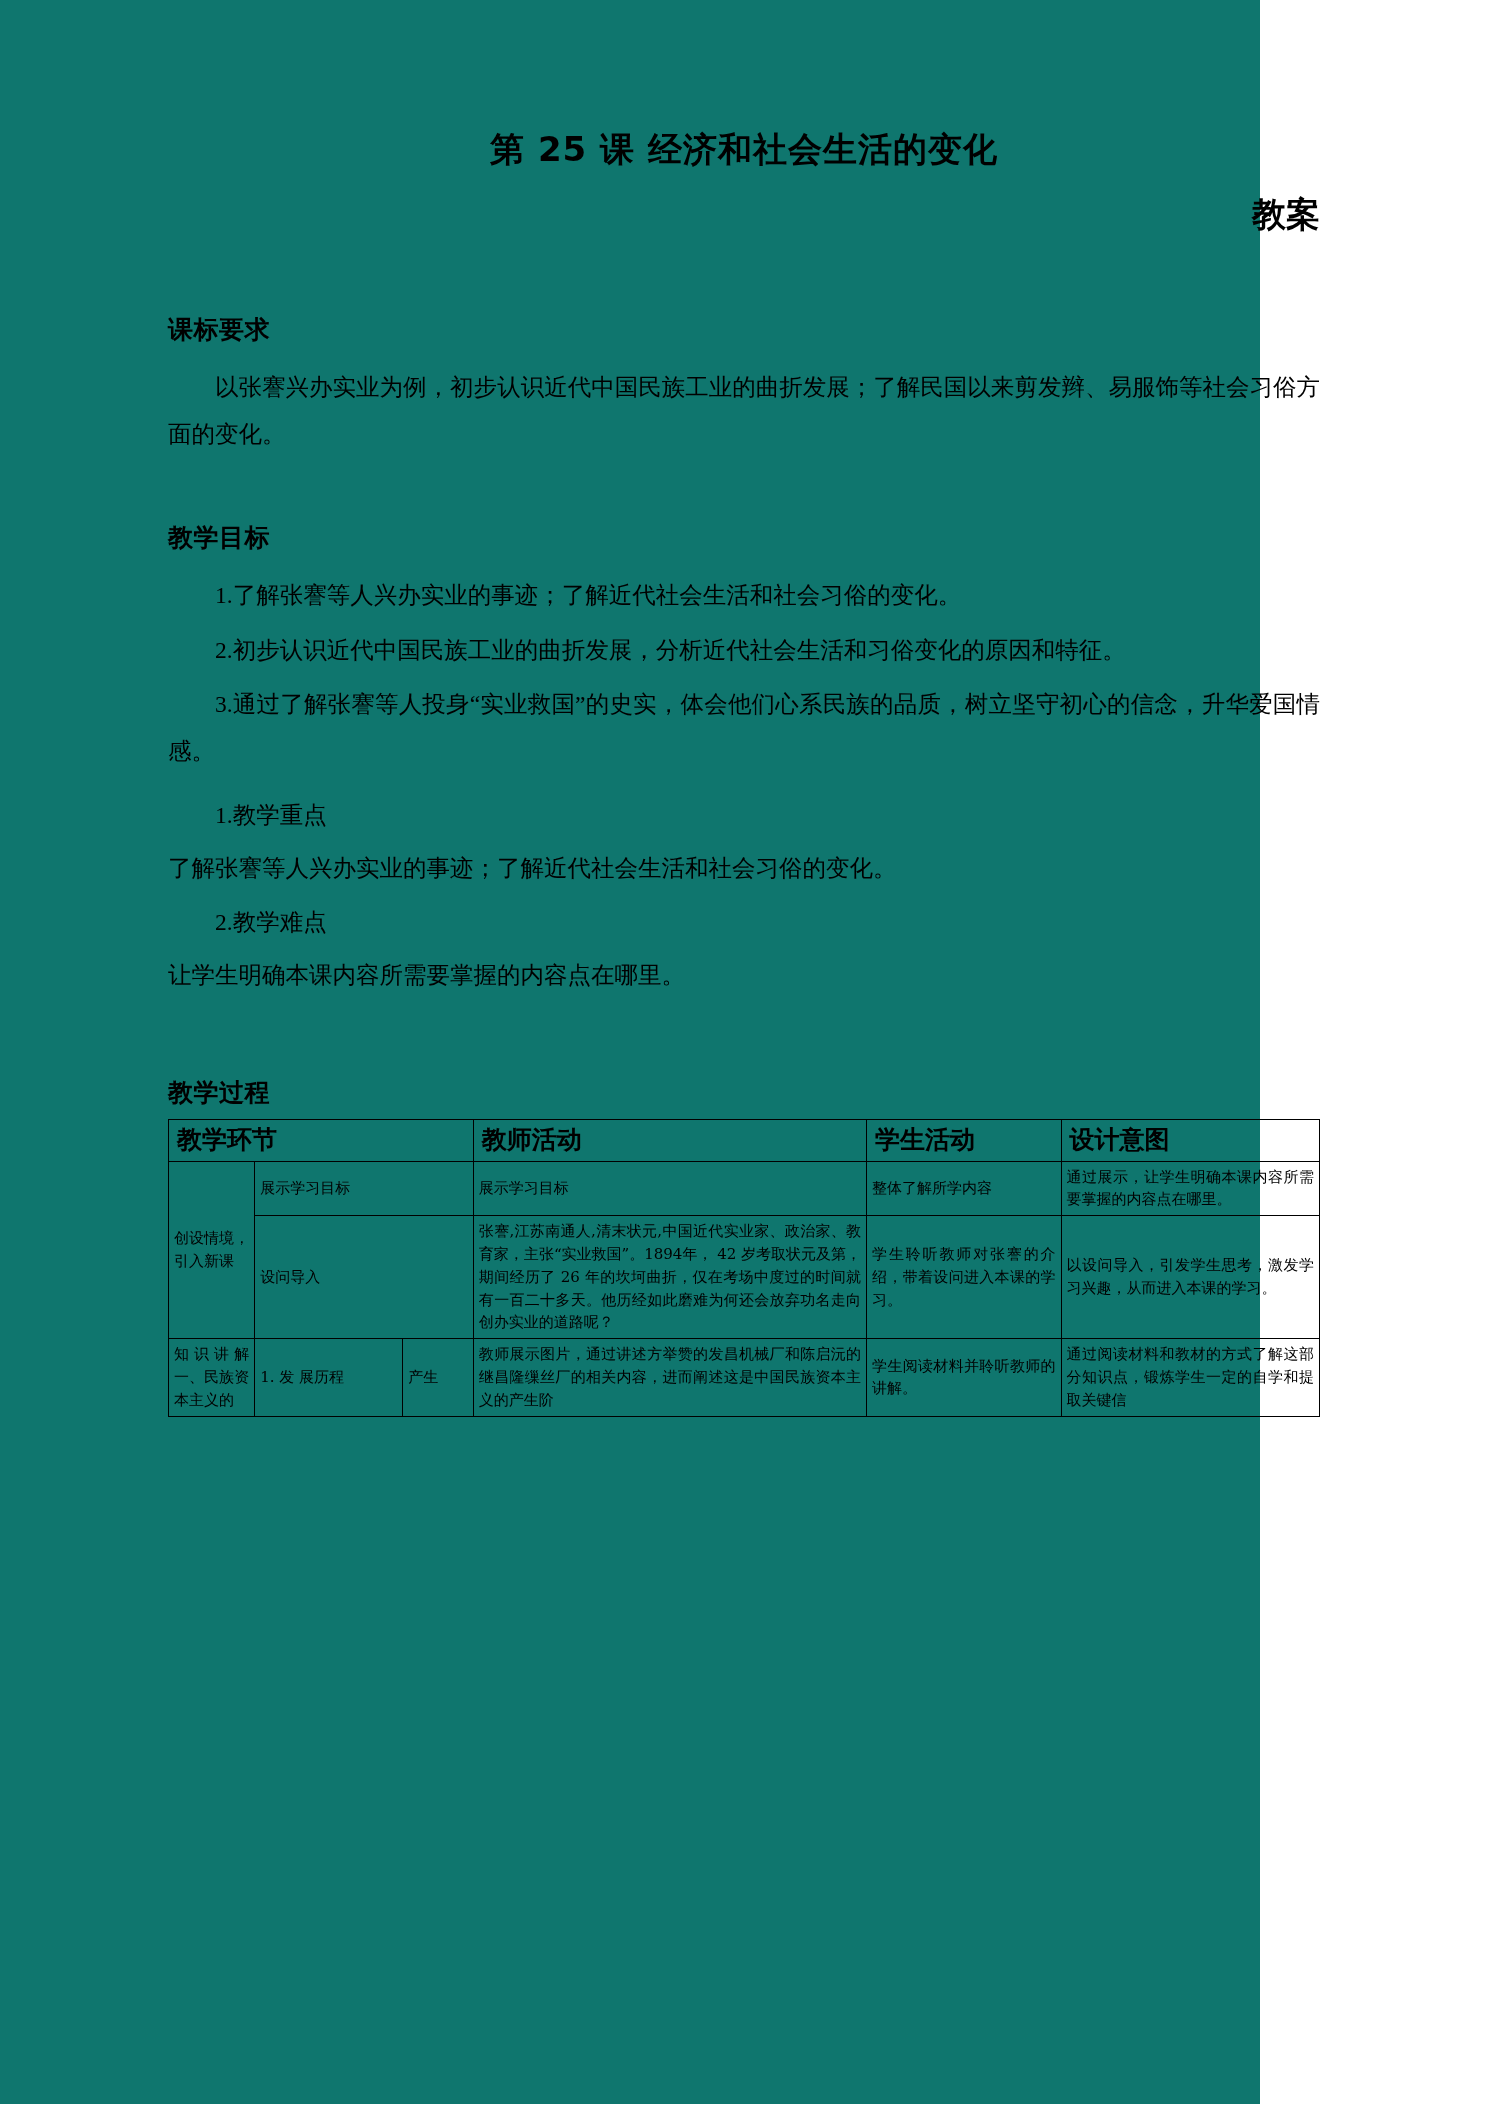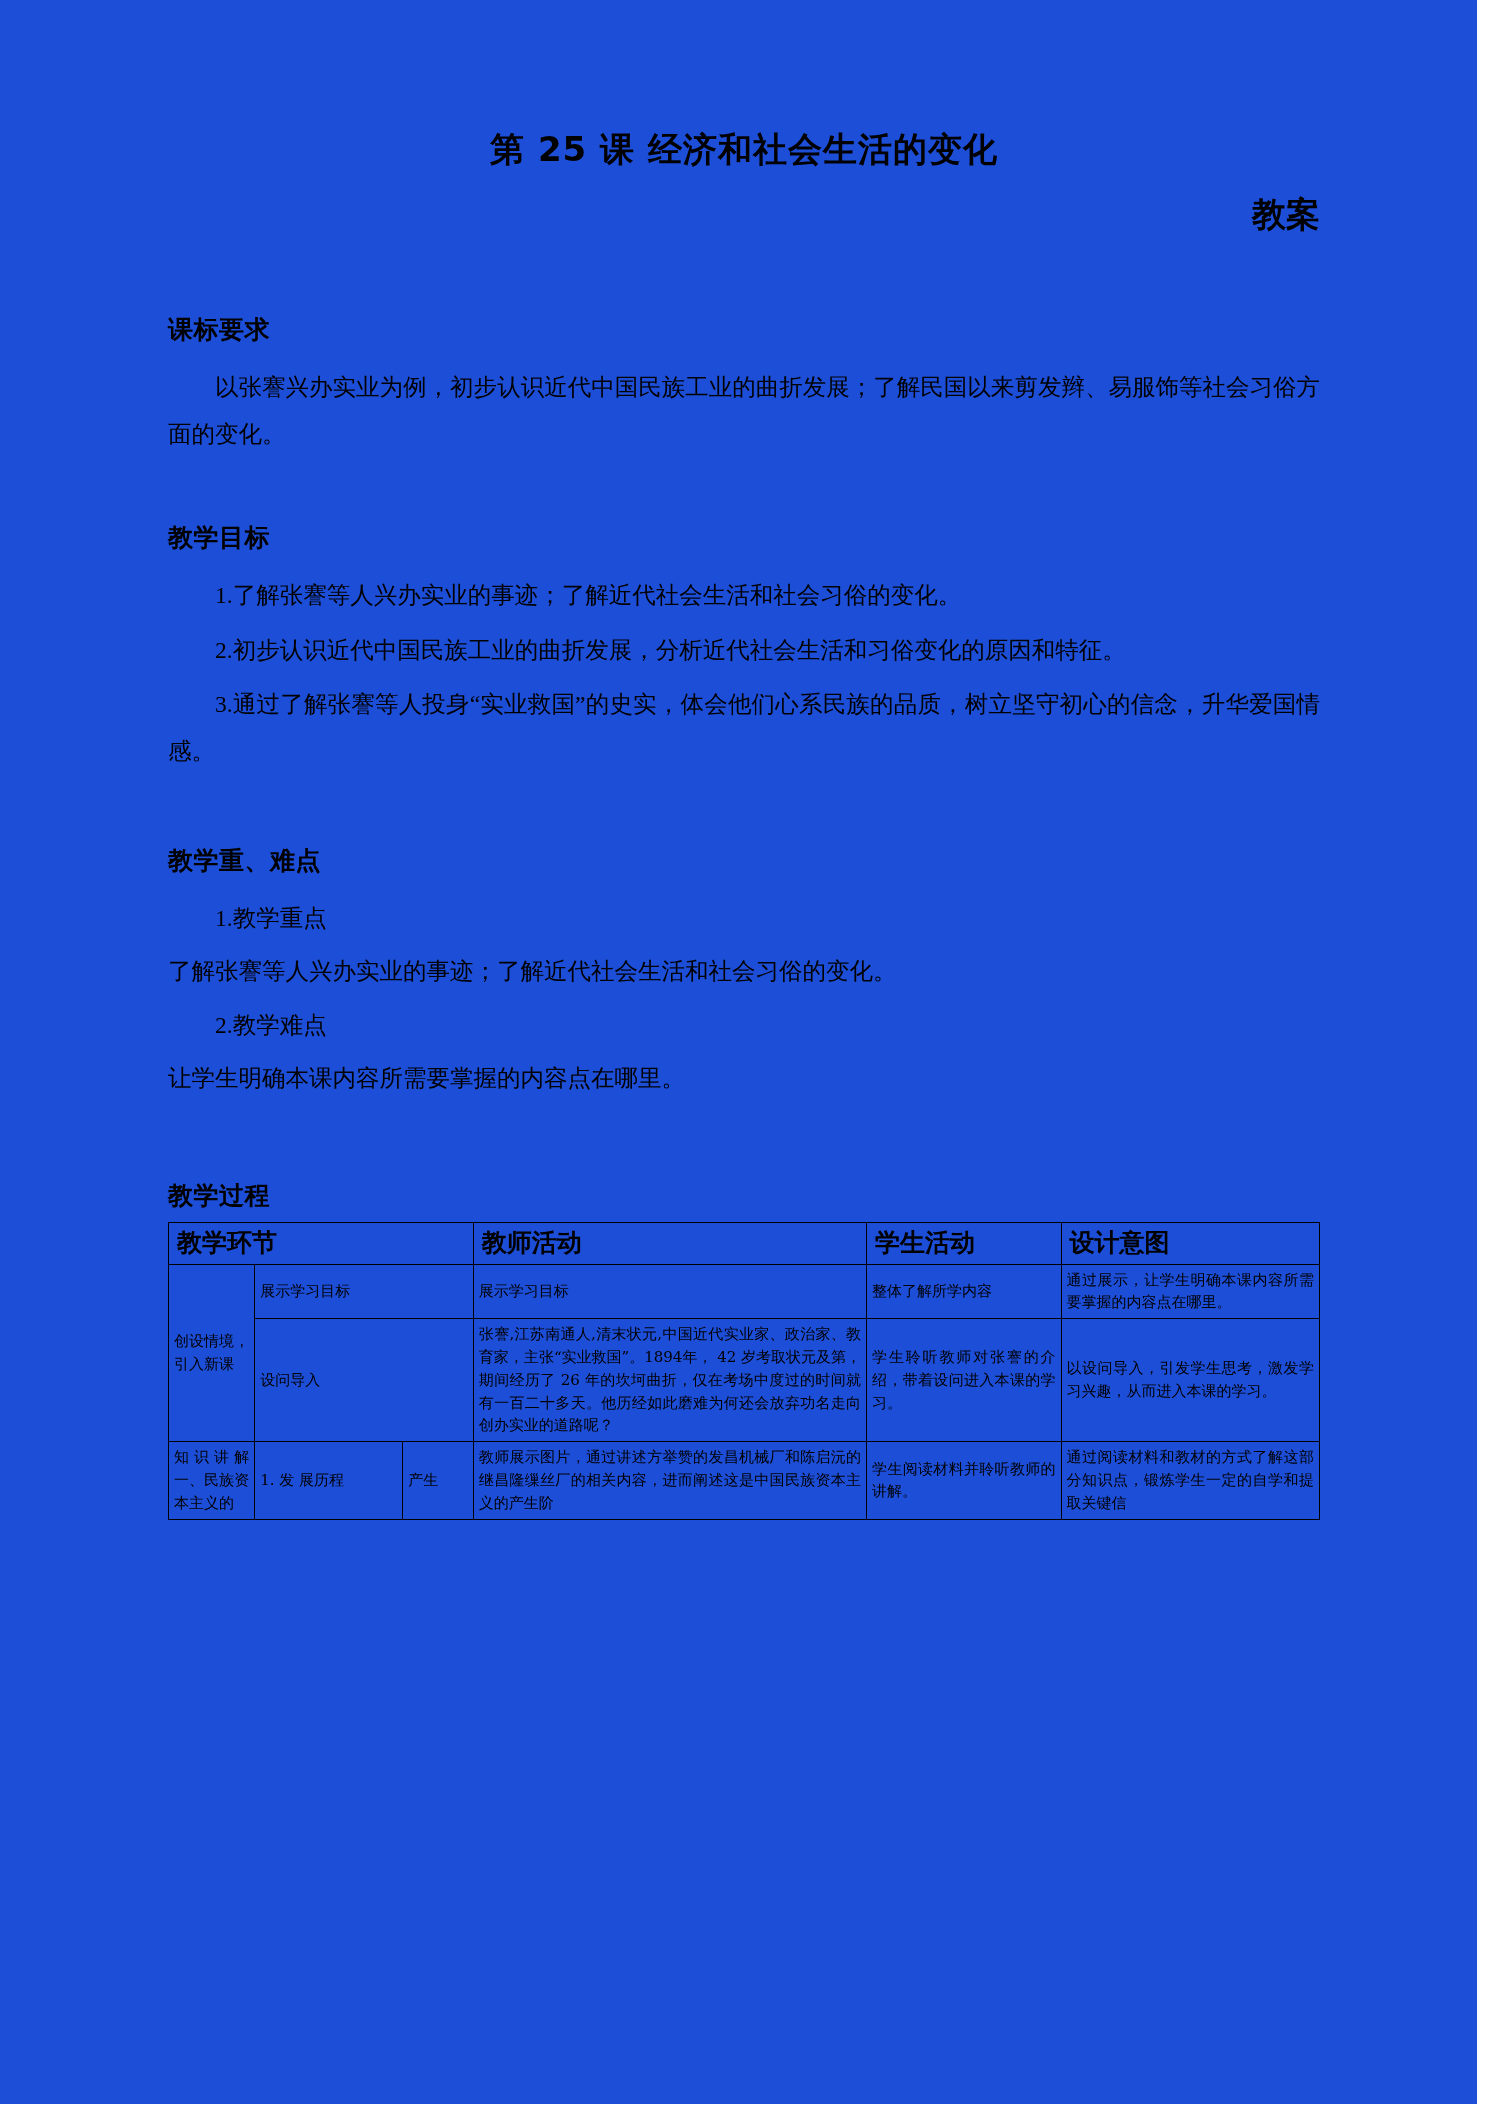--- a/index.html
+++ b/index.html
@@ -9,25 +9,25 @@
   }
   body {
     width: 1488px;
     height: 2104px;
     font-family: "DejaVu Serif", "Liberation Serif", serif;
     color: #000000;
     overflow: hidden;
   }
   .page {
     position: relative;
-    width: 1477px;
+    width: 1260px;
     height: 2104px;
     box-sizing: border-box;
     padding: 8px;
-    background: #1d4ed8;
+    background: #0f766e;
   }
   .content {
     position: absolute;
     left: 168px;
     top: 0;
     width: 1152px;
   }
 
   
   .doc-title {
@@ -131,21 +131,20 @@
     <div class="doc-subtitle">教案</div>
 
     <div class="section-heading h-cbyq">课标要求</div>
     <p class="para indent p-first">以张謇兴办实业为例，初步认识近代中国民族工业的曲折发展；了解民国以来剪发辫、易服饰等社会习俗方面的变化。</p>
 
     <div class="section-heading h-jxmb">教学目标</div>
     <p class="para indent p-first">1.了解张謇等人兴办实业的事迹；了解近代社会生活和社会习俗的变化。</p>
     <p class="para indent p-gap">2.初步认识近代中国民族工业的曲折发展，分析近代社会生活和习俗变化的原因和特征。</p>
     <p class="para indent p-gap">3.通过了解张謇等人投身“实业救国”的史实，体会他们心系民族的品质，树立坚守初心的信念，升华爱国情感。</p>
 
-    <div class="section-heading h-jxzd">教学重、难点</div>
     <p class="para indent p-first">1.教学重点</p>
     <p class="para flat">了解张謇等人兴办实业的事迹；了解近代社会生活和社会习俗的变化。</p>
     <p class="para indent p-gap">2.教学难点</p>
     <p class="para flat">让学生明确本课内容所需要掌握的内容点在哪里。</p>
 
     <div class="section-heading h-jxgc">教学过程</div>
 
     <table class="process">
       <colgroup>
         <col class="col-a">

